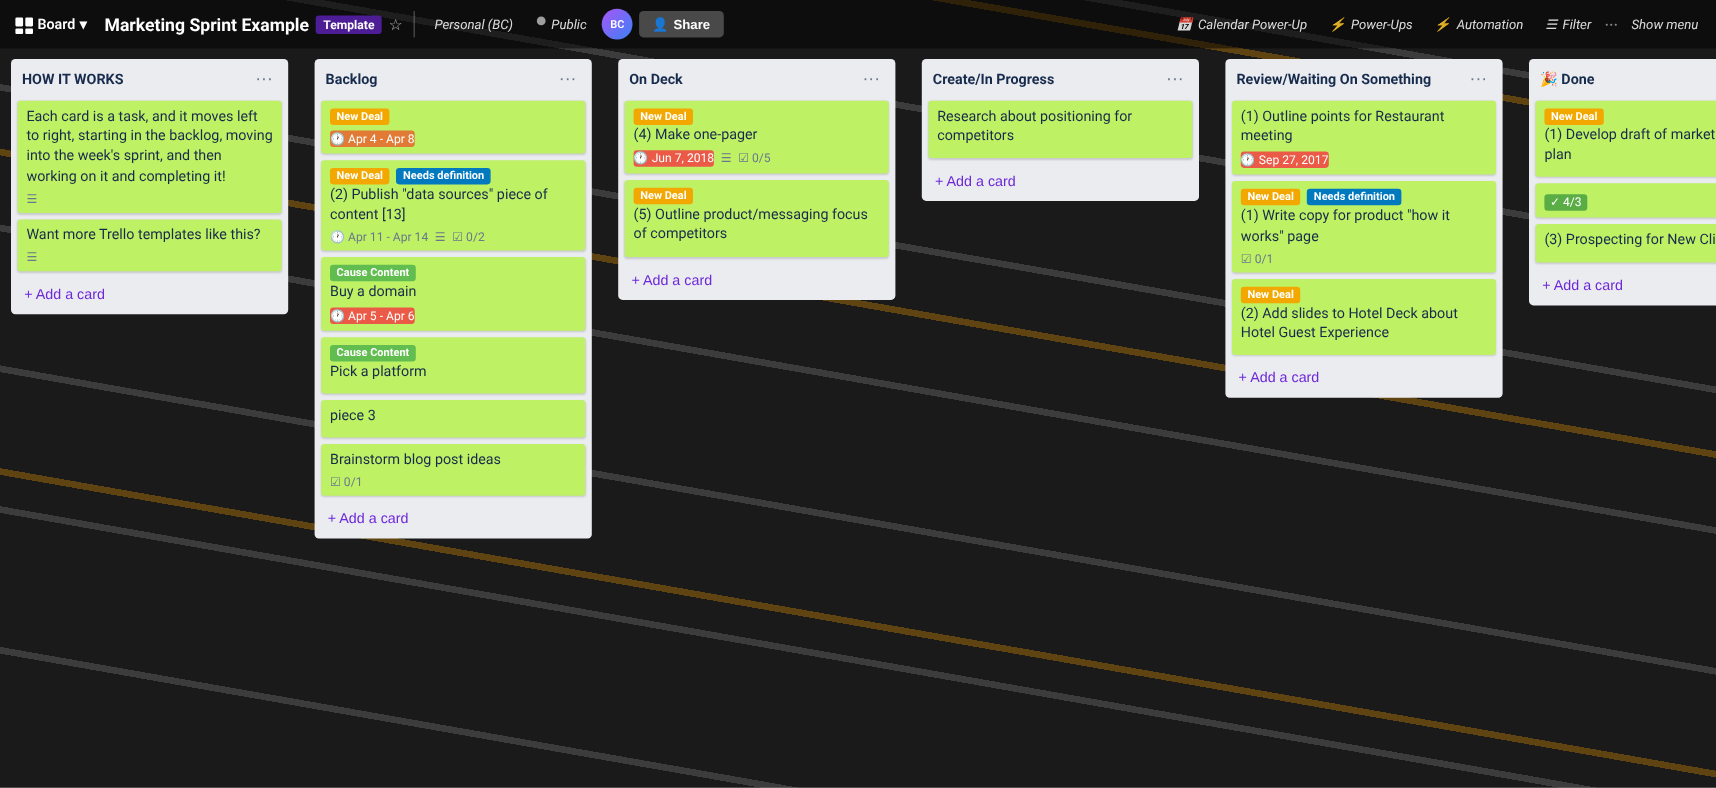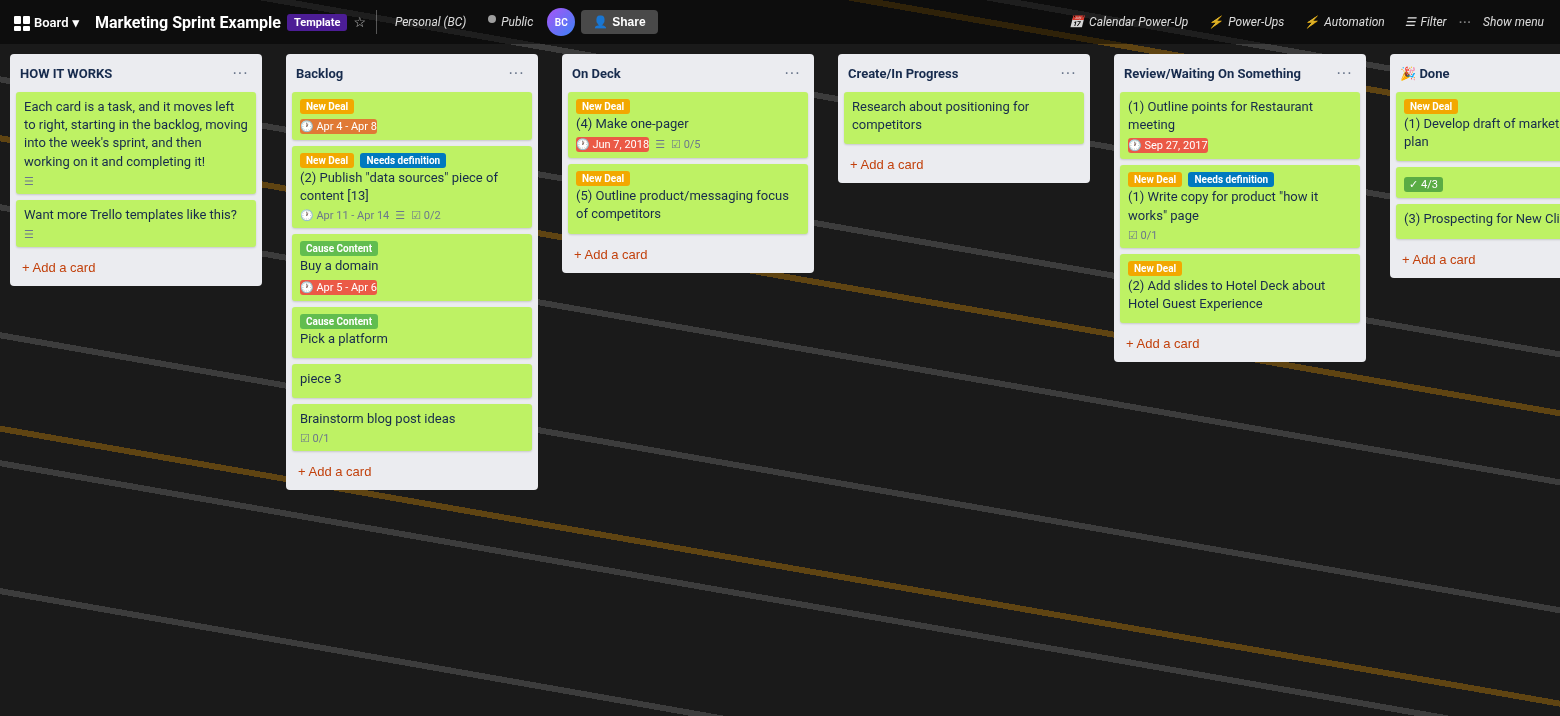--- a/index.html
+++ b/index.html
@@ -185,21 +185,21 @@
       flex-direction: column;
       gap: 6px;
     }
     .list-footer {
       padding: 4px 6px 6px;
     }
     .add-card-btn {
       display: flex;
       align-items: center;
       gap: 4px;
-      color: #c2410c;
+      color: #6d28d9;
       font-size: 13px;
       padding: 5px 6px;
       border-radius: 3px;
       cursor: pointer;
       width: 100%;
       background: none;
       border: none;
       text-align: left;
     }
 

